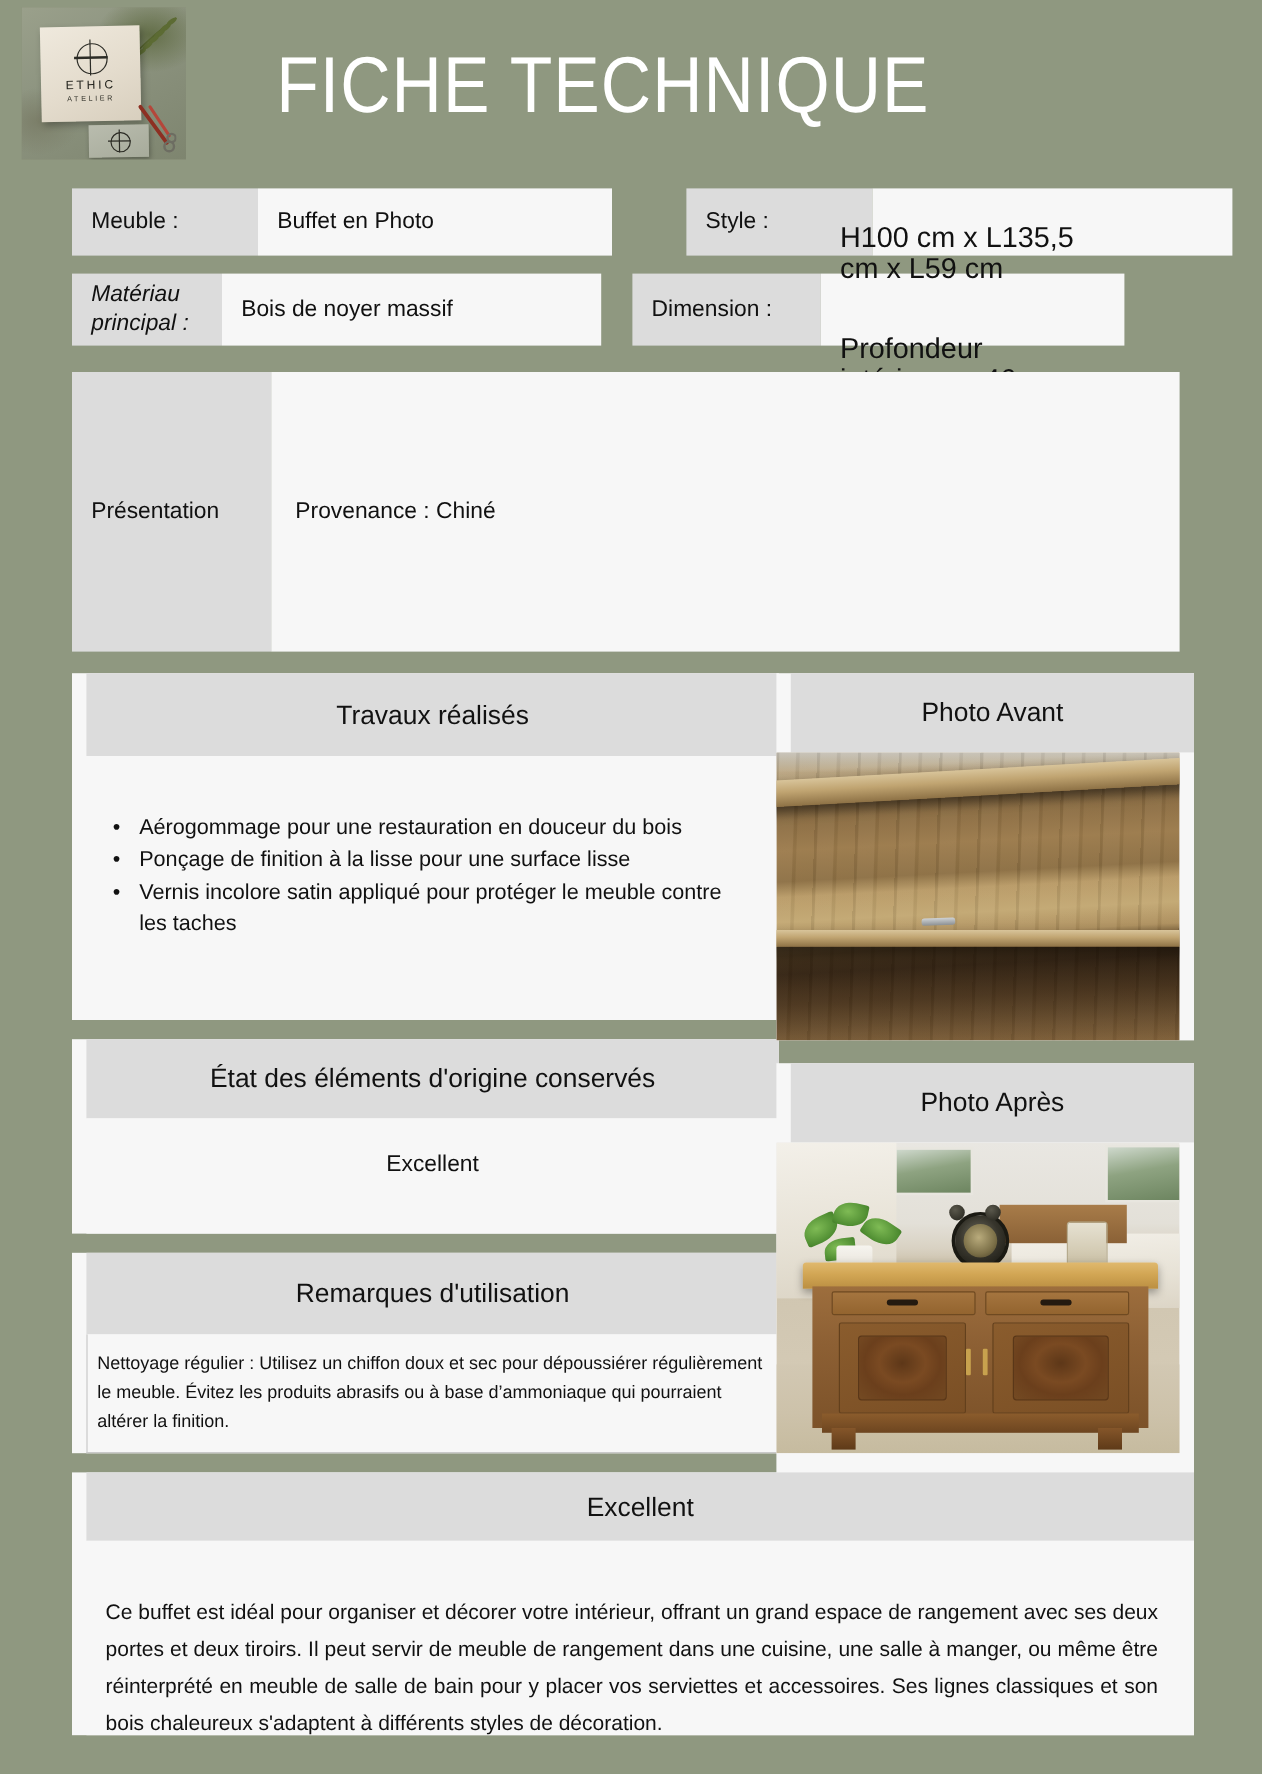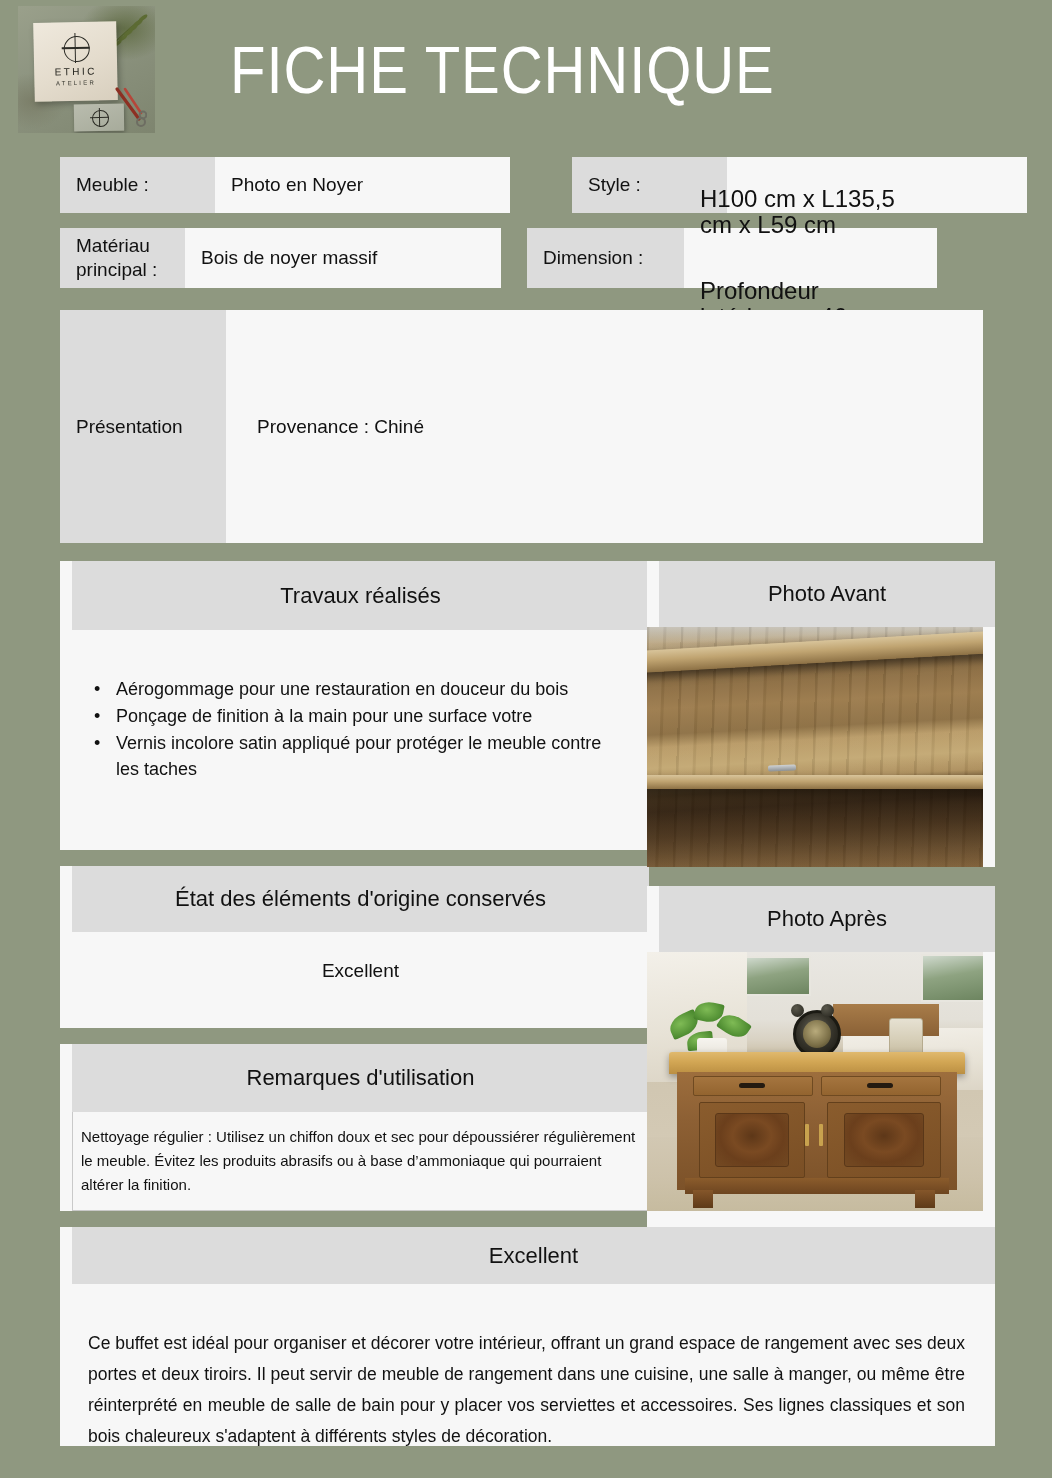--- a/index.html
+++ b/index.html
@@ -422,52 +422,52 @@
       <circle cx="28" cy="37" r="4" fill="none" stroke="#6d6d62" stroke-width="2"></circle>
       <circle cx="30" cy="30" r="3.4" fill="none" stroke="#6d6d62" stroke-width="2"></circle>
     </svg>
   </div>
 
   <div class="page-title">FICHE TECHNIQUE</div>
 </div>
 
 <div class="row-field" style="left:60px; top:157px; width:450px; height:56px;">
   <div class="cell-label" style="width:155px;">Meuble :</div>
-  <div class="cell-value" style="width:295px;">Photo en Noyer</div>
+  <div class="cell-value" style="width:295px;">Buffet en Photo</div>
 </div>
 
 <div class="row-field" style="left:553px; top:157px; width:503px; height:56px;margin-left:19px;">
   <div class="cell-label" style="width:155px;">Style :</div>
   <div class="cell-value" style="width:300px;"></div>
 </div>
 
 <div class="row-field" style="left:60px; top:228px; width:455px; height:60px;">
-  <div class="cell-label" style="width:125px; line-height:24px; display:flex; align-items:center;">Matériau principal :</div>
+  <div class="cell-label" style="width:125px; line-height:24px; display:flex; align-items:center;font-style:italic;">Matériau principal :</div>
   <div class="cell-value" style="width:316px;">Bois de noyer massif</div>
 </div>
 
 <div class="row-field" style="left:527px; top:228px; width:455px; height:60px;">
   <div class="cell-label" style="width:157px;">Dimension :</div>
   <div class="cell-value" style="width:253px; line-height:26px; font-size:24px;gap:40px;">
     <span>H100 cm x L135,5 cm x L59 cm</span>
     <span>Profondeur intérieure : 46 cm</span>
   </div>
 </div>
 
 <div class="row-field" style="left:60px; top:310px; width:923px; height:233px;">
   <div class="cell-label" style="width:168px; justify-content:flex-start;">Présentation</div>
-  <div class="cell-value" style="width:767px; justify-content:center; padding-left:31px;">Provenance : Chiné</div>
+  <div class="cell-value" style="width:767px; justify-content:center; padding-left:20px;">Provenance : Chiné</div>
 </div>
 
 <div class="section" style="left:60px; top:561px; width:577px; height:289px;">
   <div class="section-head" style="height:69px;">Travaux réalisés</div>
   <div class="section-body" style="height:220px; padding-top:46px;">
     <ul class="works">
       <li>Aérogommage pour une restauration en douceur du bois</li>
-      <li>Ponçage de finition à la main pour une surface votre</li>
+      <li>Ponçage de finition à la lisse pour une surface lisse</li>
       <li>Vernis incolore satin appliqué pour protéger le meuble contre les taches</li>
     </ul>
   </div>
 </div>
 
 <div class="section" style="left:60px; top:866px; width:577px; height:162px;">
   <div class="section-head" style="height:66px;">État des éléments d'origine conservés</div>
   <div class="section-body" style="height:96px; padding-top:28px;">
     <div class="center-text">Excellent</div>
   </div>

